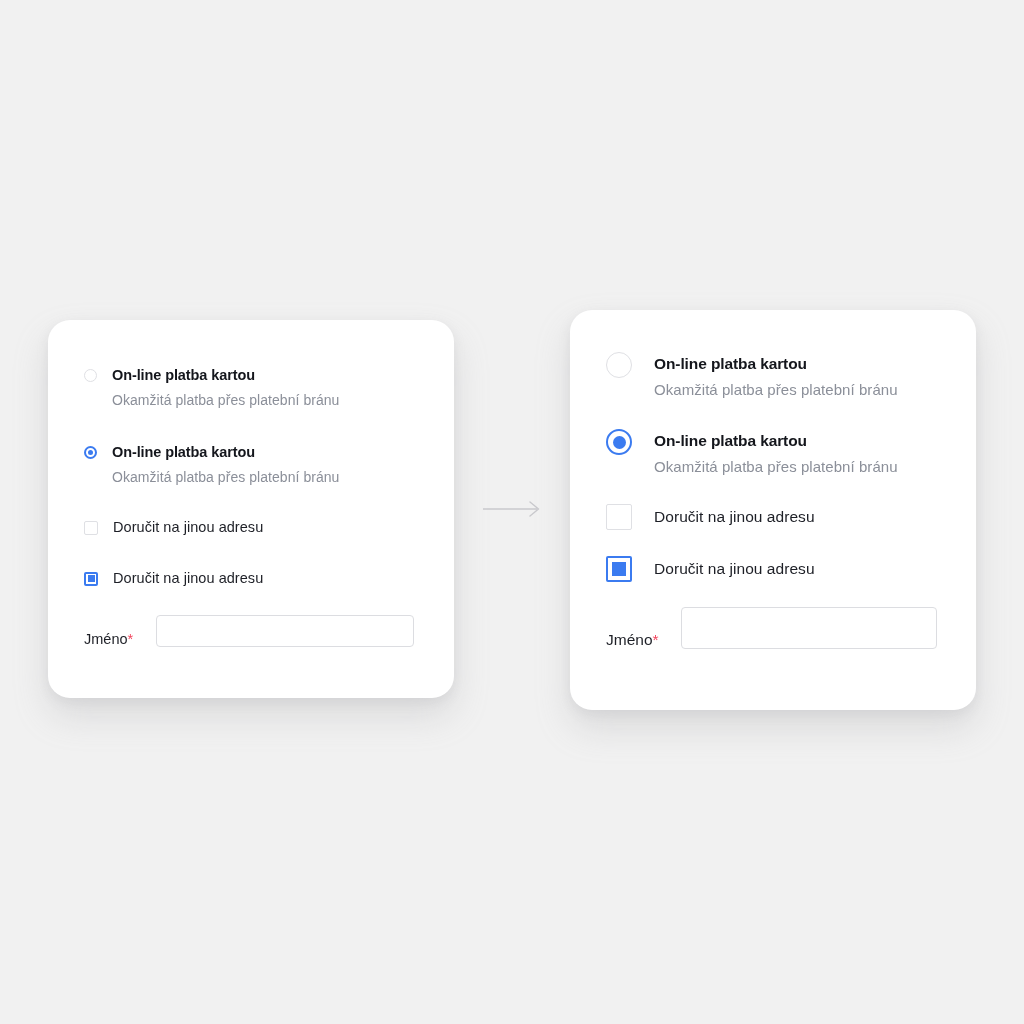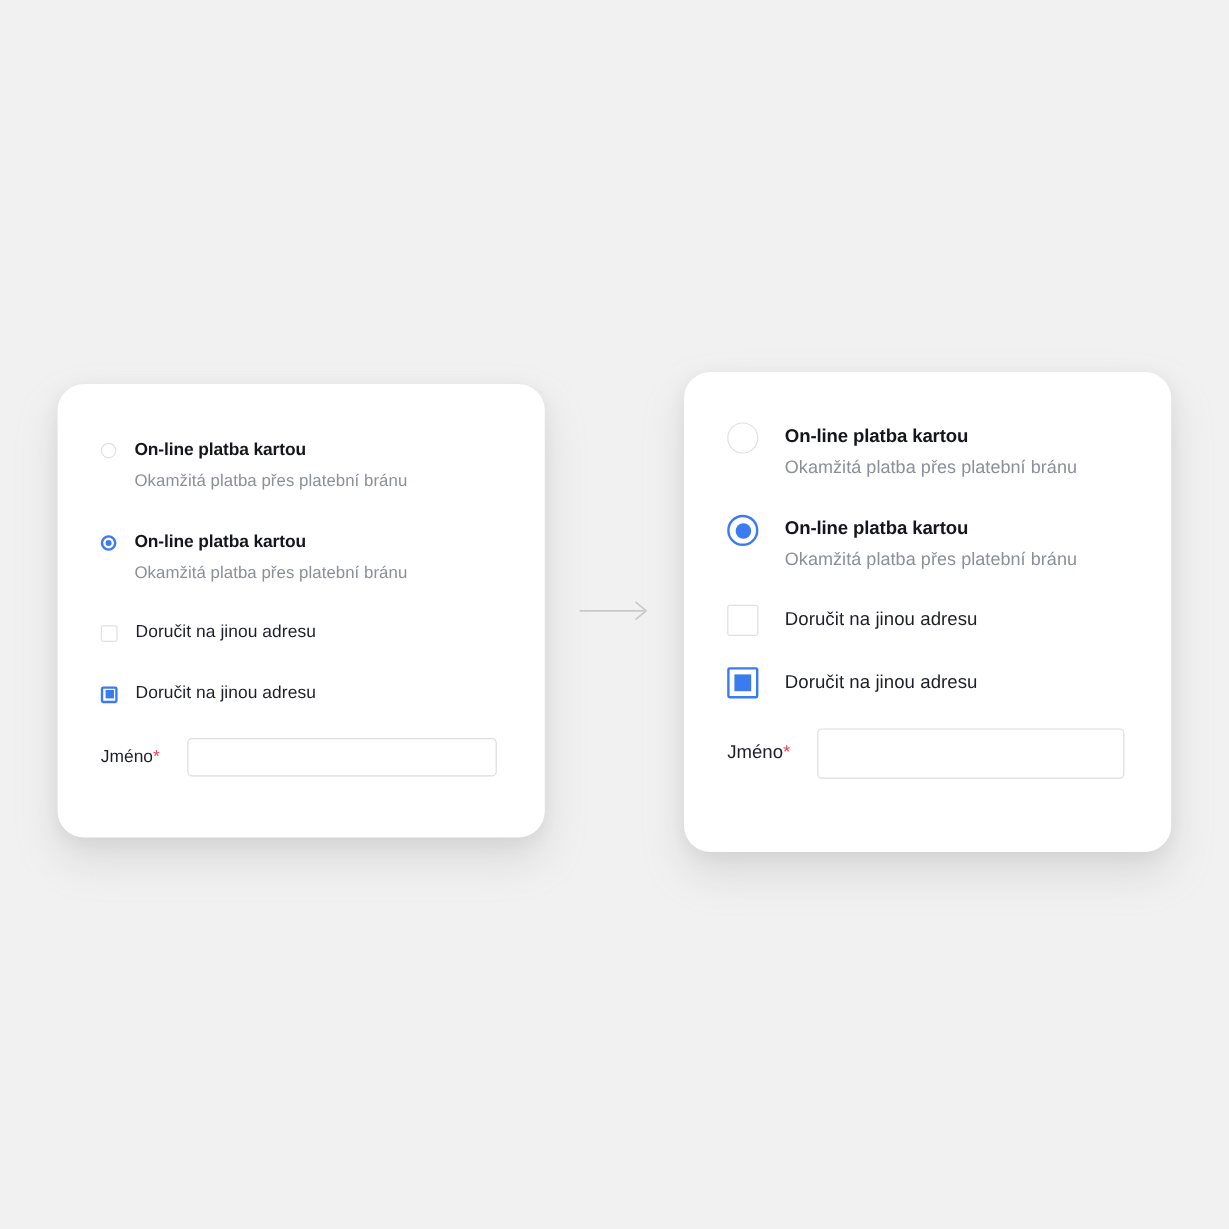--- a/index.html
+++ b/index.html
@@ -76,21 +76,21 @@
   }
 
   .chk-label {
     color: #1d1f26;
     letter-spacing: 0.05px;
   }
 
   
   .field-row {
     display: flex;
-    align-items: center;
+    align-items: flex-end;
   }
 
   .field-label {
     color: #1d1f26;
     white-space: nowrap;
   }
 
   .req-star {
     color: #f2445c;
   }

